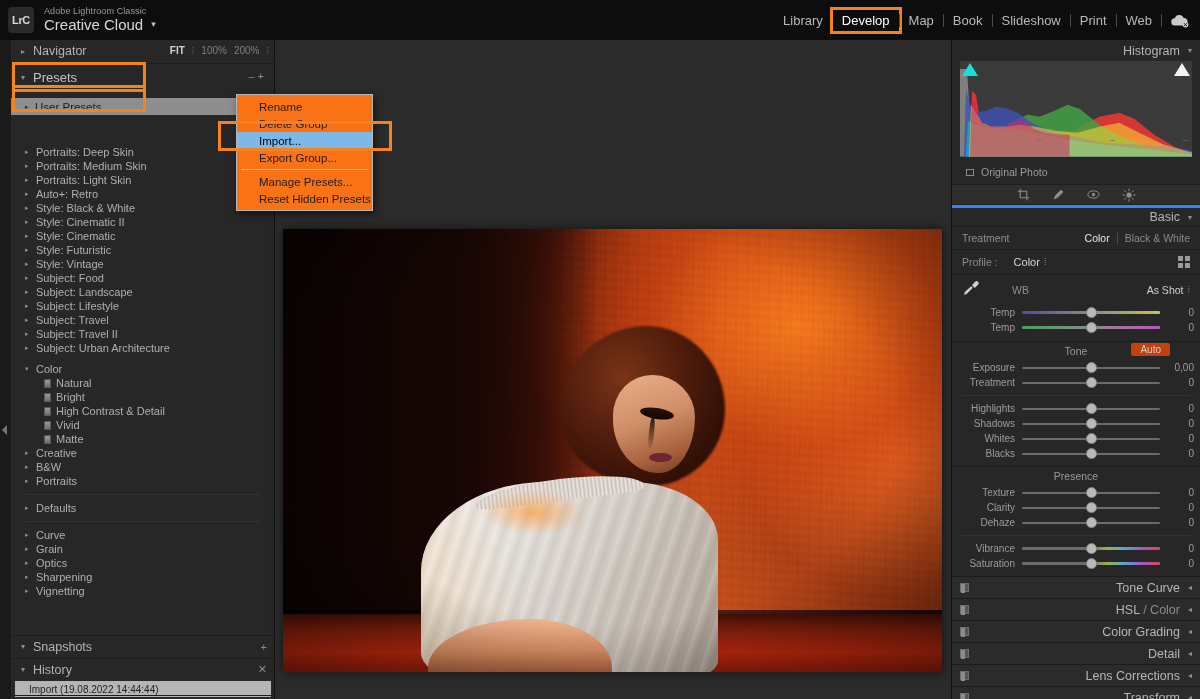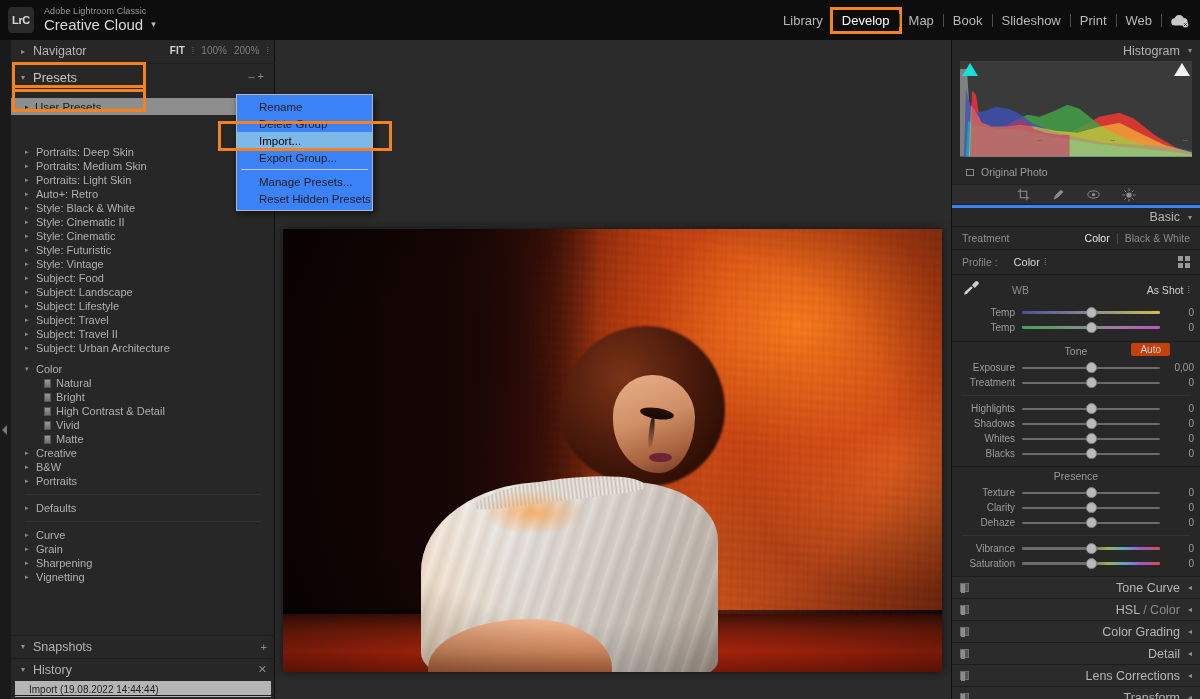--- a/index.html
+++ b/index.html
@@ -112,21 +112,21 @@
   .bp-head .tri { margin-right: 8px; color: #8f8f8f; font-size: 8px; }
   .bp-head .ctrl { margin-left: auto; margin-right: 8px; color: #8a8a8a; font-size: 11px; }
   .history-item {
     height: 16px; margin: 1px 4px 0 4px; background: #b5b5b5; color: #1e1e1e;
     font-size: 10px; display: flex; align-items: center; padding-left: 14px;
   }
 
   
   .ctx-menu {
     position: absolute; left: 236px; top: 94px; width: 137px;
-    background: #3b82f6; border: 1px solid #b7b7b7;
+    background: #f97316; border: 1px solid #b7b7b7;
     box-shadow: 2px 3px 7px rgba(0,0,0,0.55); z-index: 40; padding: 3px 0;
   }
   .ctx-item {
     height: 17px; display: flex; align-items: center; padding-left: 22px;
     font-size: 11.5px; color: #1d1d1d;
   }
   .ctx-item.sel { background: #7cb8e8; color: #000; }
   .ctx-sep { height: 1px; background: #c6c6c6; margin: 3px 4px; }
   .ctx-hl-box {
     position: absolute; left: 221px; top: 124px; width: 168px; height: 24px;
@@ -562,20 +562,26 @@
           <div class="pr-wrap">
             <div class="preset-row">
               <span class="tri" style="left:14px;position:absolute;">▸</span>
               <span>Curve</span>
             </div>
           </div>
           <div class="pr-wrap">
             <div class="preset-row">
               <span class="tri" style="left:14px;position:absolute;">▸</span>
               <span>Grain</span>
+            </div>
+          </div>
+          <div class="pr-wrap">
+            <div class="preset-row">
+              <span class="tri" style="left:14px;position:absolute;">▸</span>
+              <span>Optics</span>
             </div>
           </div>
           <div class="pr-wrap">
             <div class="preset-row">
               <span class="tri" style="left:14px;position:absolute;">▸</span>
               <span>Sharpening</span>
             </div>
           </div>
           <div class="pr-wrap">
             <div class="preset-row">

